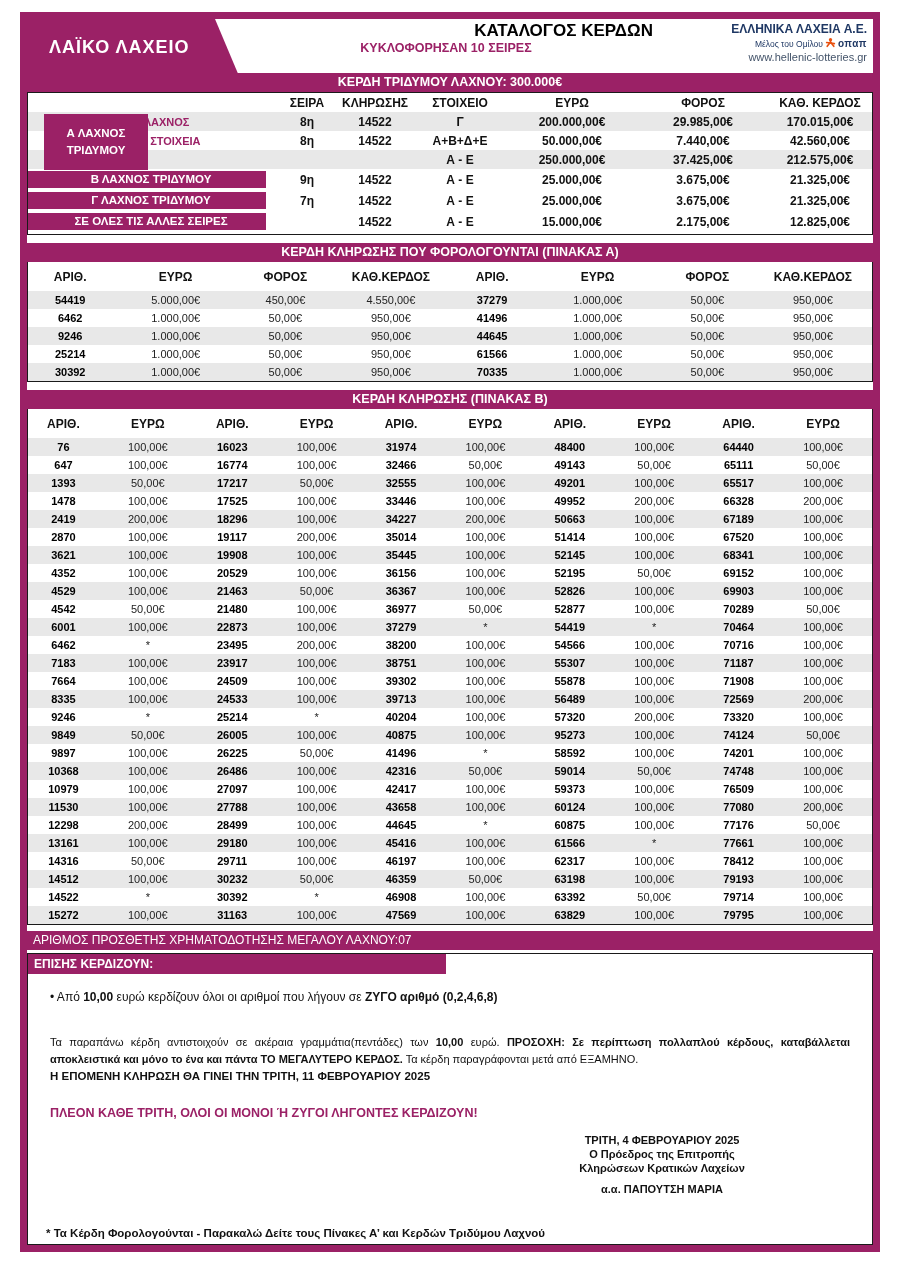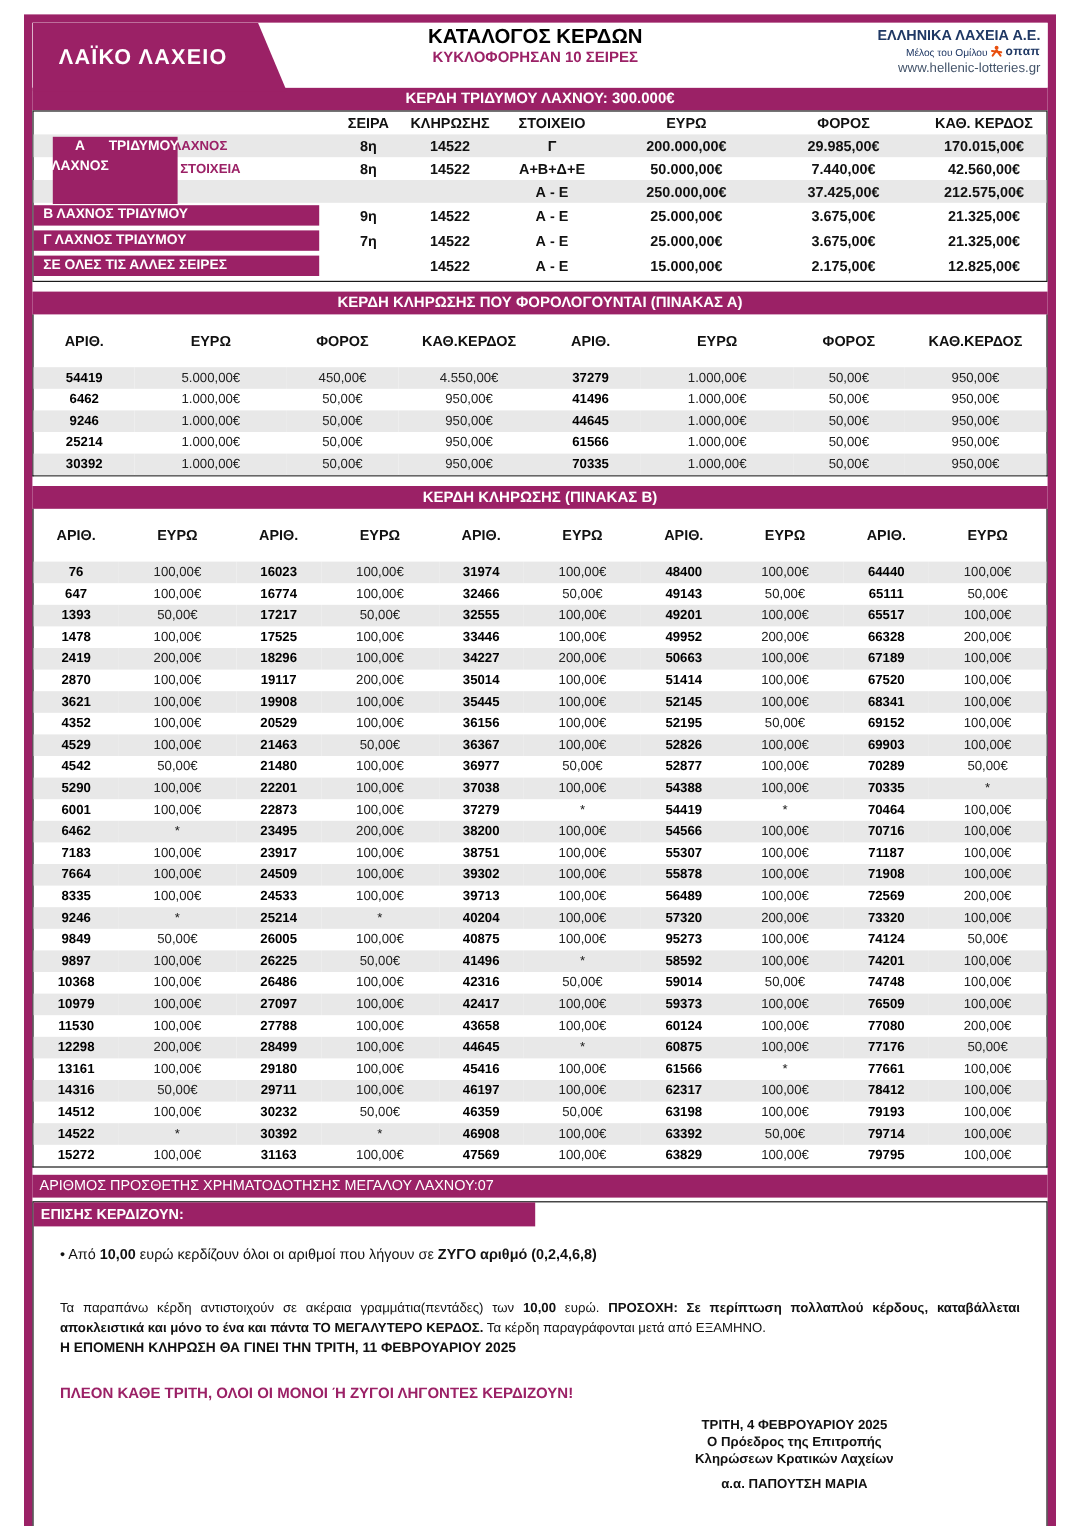--- a/index.html
+++ b/index.html
@@ -22,21 +22,21 @@
   
   .hdr{position:relative;height:54px;background:#fff;display:flex;}
   .logo-box{
     position:absolute;left:0;top:0;height:57px;width:212px;
     background:var(--magenta);
     clip-path:polygon(0 0,188px 0,212px 57px,0 57px);
     display:flex;align-items:center;z-index:2;
   }
   .logo-box span{color:#fff;font-weight:bold;font-size:18px;letter-spacing:1px;padding-left:22px;}
   .title-block{position:absolute;left:212px;right:220px;top:2px;text-align:center;line-height:1.2;}
-  .doc-title{font-size:17px;font-weight:bold;color:#000;}
+  .doc-title{font-size:17px;font-weight:bold;color:#000;text-align:right;}
   .doc-sub{font-size:12.5px;font-weight:bold;color:var(--magenta);}
   .company-block{position:absolute;right:6px;top:3px;width:210px;text-align:right;line-height:1.25;}
   .company{font-size:12px;font-weight:bold;color:var(--navy);}
   .member{font-size:8.5px;color:var(--navy);display:flex;align-items:center;justify-content:flex-end;gap:2px;}
   .opap-word{font-size:10px;font-weight:bold;color:var(--navy);letter-spacing:.5px;text-align:right;}
   .website{font-size:11px;color:#44546A;}
   
   .band{
     background:var(--magenta);color:#fff;font-weight:bold;font-size:12.5px;
     text-align:center;height:19px;line-height:19px;
@@ -45,32 +45,32 @@
   .table1{position:relative;border:1px solid #1a1a1a;background:#fff;padding-bottom:2px;}
   .t1row{display:grid;grid-template-columns:250px 58px 78px 92px 132px 130px 1fr;align-items:center;height:19px;font-size:12px;}
   .t1row.gray{background:var(--stripe);}
   .t1row .c{text-align:center;font-weight:bold;}
   .t1head{height:19px;}
   .t1head .c{font-size:12px;}
   .sublabel{color:var(--magenta);font-weight:bold;font-size:11px;padding-left:61px;white-space:nowrap;}
   .groupbox{
     position:absolute;left:16px;top:21px;width:104px;height:56px;background:var(--magenta);
     color:#fff;font-weight:bold;font-size:11.5px;text-align:center;
-    display:flex;flex-direction:row;justify-content:center;line-height:1.5;z-index:1;
+    display:flex;flex-direction:column;justify-content:center;line-height:1.5;z-index:1;
   }
   .t1row.barrow{height:21px;}
   .t1bar{
     background:var(--magenta);color:#fff;font-weight:bold;font-size:11.5px;
-    height:17px;line-height:17px;padding-left:8px;width:238px;margin:2px 0;white-space:nowrap;
+    height:17px;line-height:17px;padding-left:8px;width:238px;margin:2px 0;white-space:nowrap;text-align:center;
   }
   
   .boxed{border:1px solid #1a1a1a;border-top:none;}
   .secgap{margin-top:8px;}
   table.dataTable{width:100%;border-collapse:collapse;table-layout:fixed;}
-  .dataTable th{font-weight:bold;font-size:12px;height:29px;text-align:center;padding:15px;}
+  .dataTable th{font-weight:bold;font-size:12px;height:29px;text-align:center;padding:0;}
   .dataTable td{font-size:11px;height:18px;text-align:center;padding:0;color:#222;}
   .dataTable td.num{font-weight:bold;color:#000;}
   .dataTable tbody tr:nth-child(odd){background:var(--stripe);}
   
   .bar07{
     margin-top:6px;background:var(--magenta);color:#fff;font-weight:normal;
     font-size:12px;height:19px;line-height:19px;padding-left:6px;
   }
   .notes{
     margin-top:3px;border:1px solid #1a1a1a;min-height:292px;
@@ -427,32 +427,20 @@
             <td class="num">21480</td>
             <td class="val">100,00€</td>
             <td class="num">36977</td>
             <td class="val">50,00€</td>
             <td class="num">52877</td>
             <td class="val">100,00€</td>
             <td class="num">70289</td>
             <td class="val">50,00€</td>
           </tr>
           <tr>
-            <td class="num">5290</td>
-            <td class="val">100,00€</td>
-            <td class="num">22201</td>
-            <td class="val">100,00€</td>
-            <td class="num">37038</td>
-            <td class="val">100,00€</td>
-            <td class="num">54388</td>
-            <td class="val">100,00€</td>
-            <td class="num">70335</td>
-            <td class="val">*</td>
-          </tr>
-          <tr>
             <td class="num">6001</td>
             <td class="val">100,00€</td>
             <td class="num">22873</td>
             <td class="val">100,00€</td>
             <td class="num">37279</td>
             <td class="val">*</td>
             <td class="num">54419</td>
             <td class="val">*</td>
             <td class="num">70464</td>
             <td class="val">100,00€</td>

